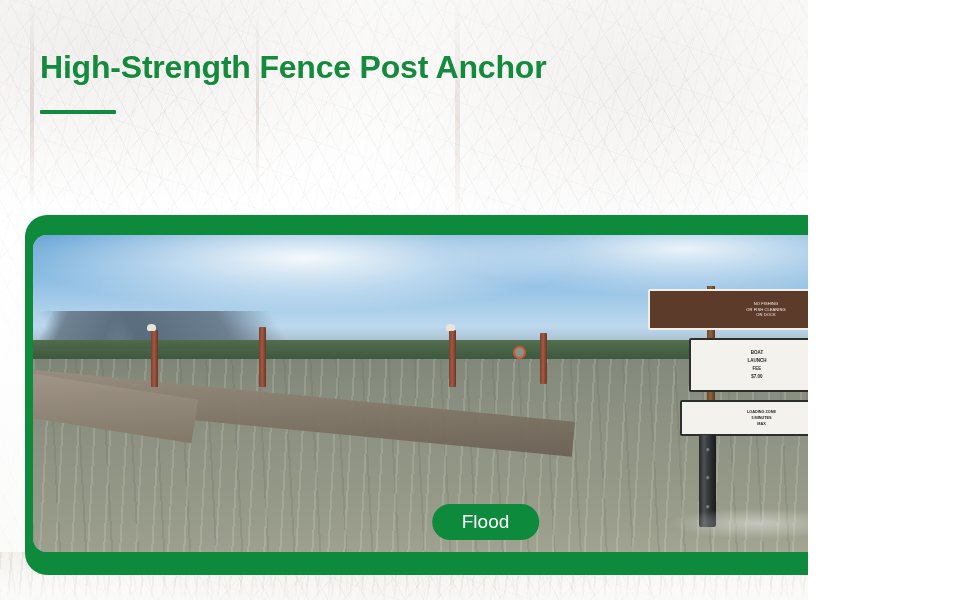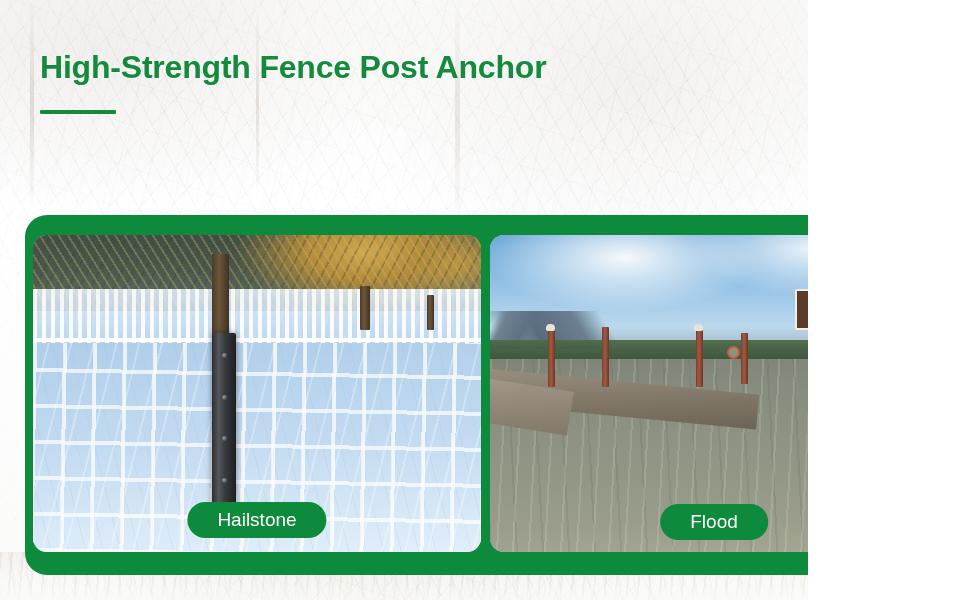--- a/index.html
+++ b/index.html
@@ -508,41 +508,20 @@
   <div class="bg-bottom-fence"></div>
 
   <div class="headline">
     <div class="headline-line">High-Strength Fence Post Anchor</div>
     <div class="headline-rule"></div>
   </div>
 
   <div class="photo-frame">
 
 
-    <div class="photo-card hailstone">
-      <div class="photo-scene">
-        <div class="ice-sky"></div>
-        <div class="ice-foliage"></div>
-        <div class="snow-ground"></div>
-        <div class="snow-sheen"></div>
-        <div class="picket-row"></div>
-        <div class="picket-rail"></div>
-        <div class="ice-mesh"></div>
-        <div class="wood-post p2"></div>
-        <div class="wood-post p3"></div>
-        <div class="wood-post p1"></div>
-        <div class="steel-anchor">
-          <span class="bolt" style="top:11%"></span>
-          <span class="bolt" style="top:34%"></span>
-          <span class="bolt" style="top:57%"></span>
-          <span class="bolt" style="top:80%"></span>
-        </div>
-      </div>
-      <div class="caption-pill">Hailstone</div>
-    </div>
 
     <div class="photo-card flood">
       <div class="photo-scene">
         <div class="flood-sky"></div>
         <div class="flood-mountains"></div>
         <div class="flood-treeline"></div>
         <div class="flood-water"></div>
         <div class="water-streaks"></div>
         <div class="dock-walk"></div>
         <div class="dock-near"></div>

